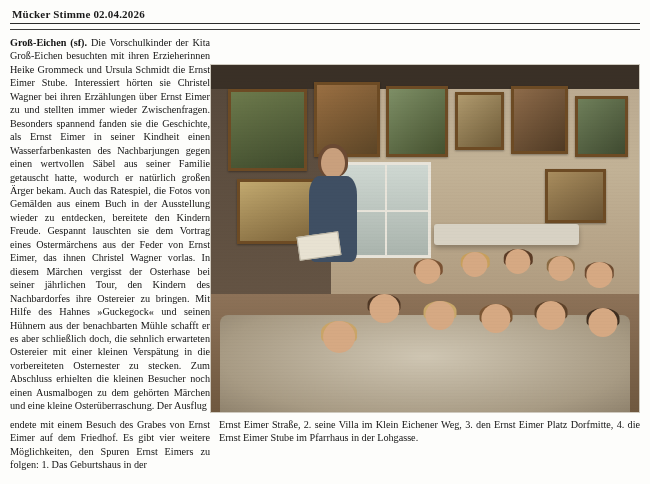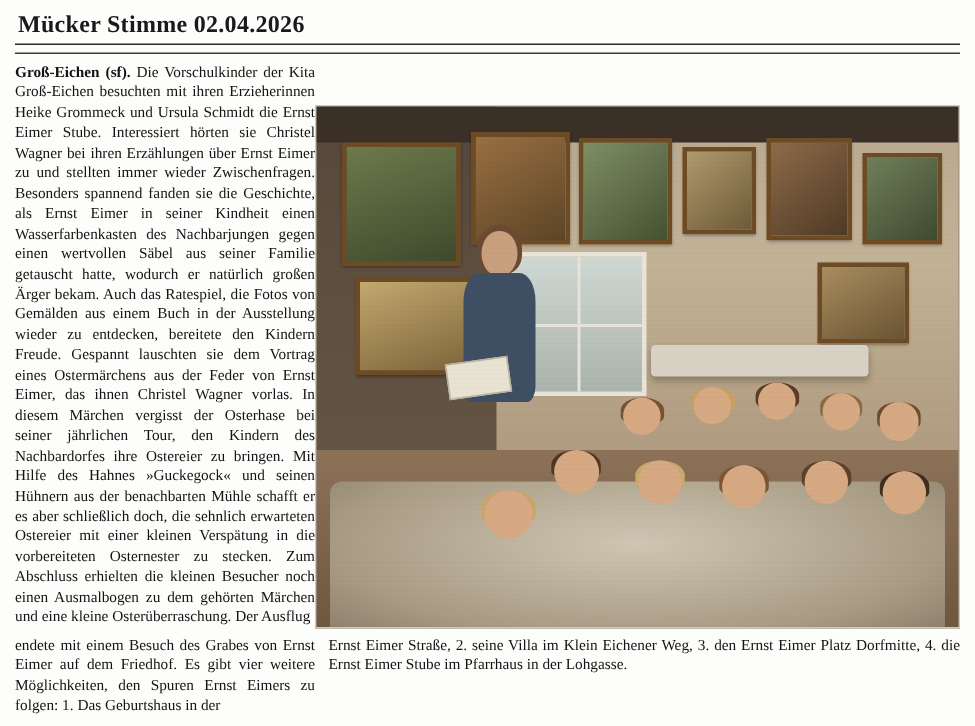--- a/index.html
+++ b/index.html
@@ -18,21 +18,21 @@
     position: relative;
     width: 650px;
     height: 484px;
     background: #fdfdfb;
     box-sizing: border-box;
     padding: 6px 10px 4px 10px;
   }
   .masthead {
     font-family: "Liberation Serif", serif;
     font-weight: bold;
-    font-size: 16px;
+    font-size: 11px;
     letter-spacing: 0.2px;
     color: #1a1a1a;
     margin: 2px 0 3px 2px;
   }
   .rule {
     height: 1px;
     background: #2b2b2b;
     margin: 2px 0 5px 0;
   }
   .headline {

